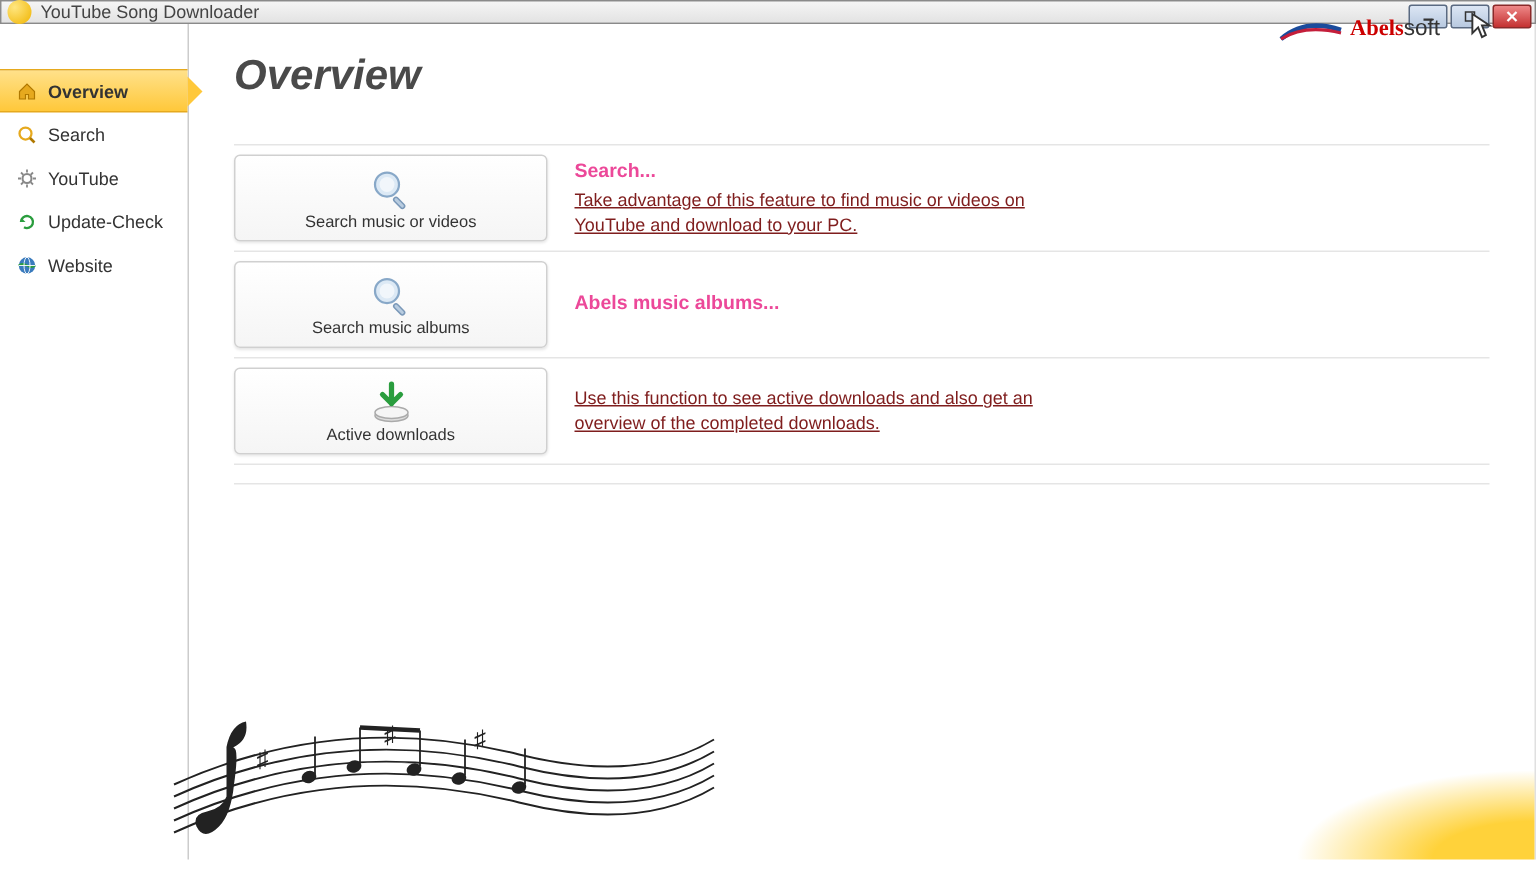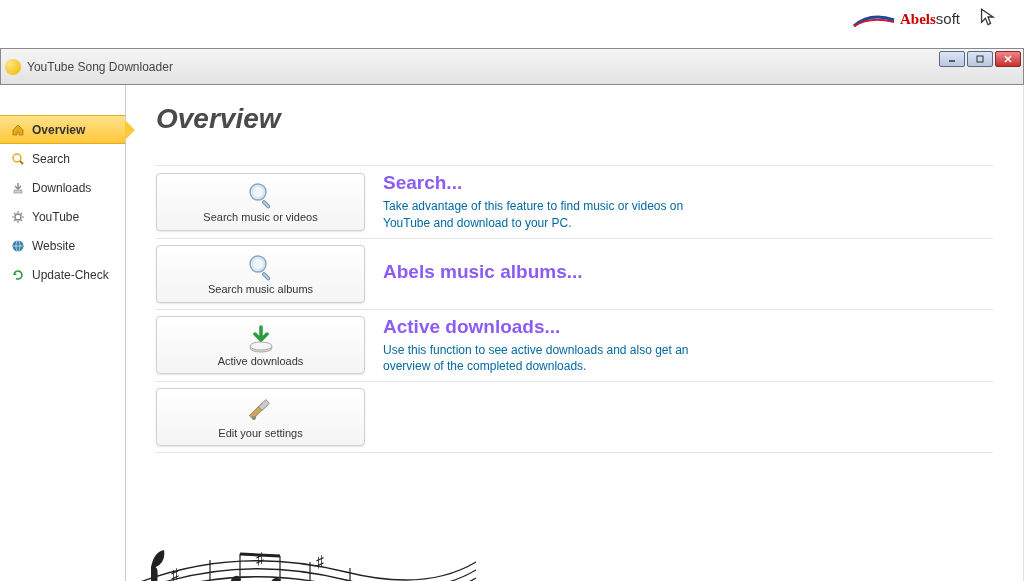--- a/index.html
+++ b/index.html
@@ -1,18 +1,18 @@
 <!DOCTYPE html>
 <html><head>
 <meta charset="utf-8">
 <style>
 * { margin: 0; padding: 0; box-sizing: border-box; font-family: "Segoe UI", Tahoma, sans-serif; }
 body { width: 1024px; height: 581px; overflow: hidden; background: #fff; position: relative; }
 
-.titlebar { height: 37px; background: linear-gradient(#f5f5f5, #e3e3e3); border: 1px solid #8a8a8a; display: flex; align-items: center; padding: 0 4px; position: relative; margin-top: 48px; }
+.titlebar { height: 16px; background: linear-gradient(#f5f5f5, #e3e3e3); border: 1px solid #8a8a8a; display: flex; align-items: center; padding: 0 4px; position: relative; }
 .titlebar .app-icon { width: 16px; height: 16px; border-radius: 50%; background: radial-gradient(circle at 30% 30%, #ffe680, #f0b400); margin-right: 6px; }
 .titlebar .title { font-size: 12px; color: #444; }
 .winbtns { position: absolute; right: 2px; top: 2px; display: flex; gap: 2px; }
 .winbtn { width: 26px; height: 16px; border: 1px solid #5a6a82; background: linear-gradient(#dce6f4, #b8c9e0); border-radius: 2px; display: flex; align-items: center; justify-content: center; font-size: 9px; color: #333; cursor: pointer; }
 .winbtn.close { background: linear-gradient(#e88, #c43131); border-color: #8a2a2a; color: #fff; font-weight: bold; }
 
 .app { display: flex; height: 557px; }
 
 .sidebar { width: 126px; border-right: 1px solid #ccc; padding-top: 30px; background: #fff; }
 .nav-item { height: 29px; display: flex; align-items: center; padding: 0 10px; font-size: 12px; color: #333; cursor: pointer; gap: 6px; position: relative; }
@@ -22,22 +22,22 @@
 
 .main { flex: 1; padding: 18px 30px 0 30px; position: relative; border-right: 1px solid #e0e0e0; }
 .page-title { font-size: 28px; font-weight: 600; font-style: italic; color: #4a4a4a; margin-bottom: 30px; }
 
 .card-row { display: flex; align-items: center; border-top: 1px solid #e5e5e5; padding: 6px 0; gap: 18px; }
 .card-row:first-of-type { border-top: 1px solid #e5e5e5; }
 .card-btn { width: 209px; height: 58px; border: 1px solid #d0d0d0; border-radius: 4px; background: linear-gradient(#fff, #f5f5f5); display: flex; flex-direction: column; align-items: center; justify-content: center; cursor: pointer; box-shadow: 0 1px 2px rgba(0,0,0,0.1); gap: 1px; }
 .card-btn .btn-icon { width: 30px; height: 30px; display: flex; align-items: center; justify-content: center; }
 .card-btn .btn-label { font-size: 11px; color: #333; }
 .card-desc { flex: 1; }
-.card-desc .desc-title { font-weight: bold; font-size: 19px; color: #8b5cf6; margin-bottom: 4px; }
-.card-desc .desc-text { font-size: 12px; color: #0369a1; line-height: 1.4; max-width: 310px; }
+.card-desc .desc-title { font-weight: bold; font-size: 13px; color: #ec4899; margin-bottom: 4px; }
+.card-desc .desc-text { font-size: 12px; color: #7f1d1d; line-height: 1.4; max-width: 310px; text-decoration: underline; }
 
 .logo-area { position: absolute; top: 8px; right: 14px; display: flex; align-items: center; gap: 4px; }
 .logo-area svg { width: 44px; height: 18px; }
 .logo-text { font-size: 15px; color: #333; }
 .logo-text .red { color: #c00; font-weight: bold; font-family: Liberation Serif, serif; }
 .cursor-mark { font-size: 14px; color: #333; margin-left: 2px; }
 
 .music-decor { position: absolute; left: -20px; bottom: -10px; width: 380px; height: 180px; pointer-events: none; }
 
 .yellow-accent { position: absolute; right: 0; bottom: 0; width: 160px; height: 60px; background: radial-gradient(ellipse at bottom right, #ffd23a 0%, #ffd23a 30%, transparent 70%); }
@@ -79,29 +79,20 @@
       <span>Overview</span>
     </div>
     <div class="nav-item">
       <span class="nav-icon">
         <svg width="14" height="14" viewBox="0 0 14 14">
             <circle cx="6" cy="6" r="4" fill="none" stroke="#e6a91e" stroke-width="1.5"></circle>
             <line x1="9" y1="9" x2="12" y2="12" stroke="#b07800" stroke-width="1.8"></line>
           </svg>
       </span>
       <span>Search</span>
-    </div>
-    <div class="nav-item">
-      <span class="nav-icon">
-        <svg width="14" height="14" viewBox="0 0 14 14">
-            <rect x="3" y="9" width="8" height="3" fill="#ccc" stroke="#999" stroke-width="0.7"></rect>
-            <path d="M7 2 L7 8 M4 5 L7 8 L10 5" fill="none" stroke="#888" stroke-width="1.4"></path>
-          </svg>
-      </span>
-      <span>Downloads</span>
     </div>
     <div class="nav-item">
       <span class="nav-icon">
         <svg width="14" height="14" viewBox="0 0 14 14">
             <circle cx="7" cy="7" r="3" fill="none" stroke="#888" stroke-width="1.4"></circle>
             <g stroke="#888" stroke-width="1.2">
               <line x1="7" y1="1" x2="7" y2="3"></line>
               <line x1="7" y1="11" x2="7" y2="13"></line>
               <line x1="1" y1="7" x2="3" y2="7"></line>
               <line x1="11" y1="7" x2="13" y2="7"></line>
@@ -110,36 +101,36 @@
               <line x1="11" y1="3" x2="9.5" y2="4.5"></line>
               <line x1="4.5" y1="9.5" x2="3" y2="11"></line>
             </g>
           </svg>
       </span>
       <span>YouTube</span>
     </div>
     <div class="nav-item">
       <span class="nav-icon">
         <svg width="14" height="14" viewBox="0 0 14 14">
+            <path d="M3 7 A4 4 0 1 1 5 10.5" fill="none" stroke="#2a9d3e" stroke-width="1.6"></path>
+            <path d="M3 4 L3 7 L6 7 Z" fill="#2a9d3e"></path>
+          </svg>
+      </span>
+      <span>Update-Check</span>
+    </div>
+    <div class="nav-item">
+      <span class="nav-icon">
+        <svg width="14" height="14" viewBox="0 0 14 14">
             <circle cx="7" cy="7" r="5.5" fill="#3a7bbd"></circle>
             <path d="M1.5 7 Q4 5 7 7 Q10 9 12.5 7" fill="none" stroke="#2a9d3e" stroke-width="1.4"></path>
             <ellipse cx="7" cy="7" rx="2" ry="5.5" fill="none" stroke="#fff" stroke-width="0.6"></ellipse>
             <line x1="1.5" y1="7" x2="12.5" y2="7" stroke="#fff" stroke-width="0.6"></line>
           </svg>
       </span>
       <span>Website</span>
-    </div>
-    <div class="nav-item">
-      <span class="nav-icon">
-        <svg width="14" height="14" viewBox="0 0 14 14">
-            <path d="M3 7 A4 4 0 1 1 5 10.5" fill="none" stroke="#2a9d3e" stroke-width="1.6"></path>
-            <path d="M3 4 L3 7 L6 7 Z" fill="#2a9d3e"></path>
-          </svg>
-      </span>
-      <span>Update-Check</span>
     </div>
   </div>
 
   <div class="main">
     <h1 class="page-title">Overview</h1>
 
     <div class="card-row">
       <div class="card-btn">
         <span class="btn-icon">
           <svg width="30" height="30" viewBox="0 0 30 30">
@@ -177,36 +168,25 @@
         <span class="btn-icon">
           <svg width="30" height="30" viewBox="0 0 30 30">
               <ellipse cx="15" cy="24" rx="11" ry="4" fill="#ddd" stroke="#aaa"></ellipse>
               <ellipse cx="15" cy="22" rx="11" ry="4" fill="#f5f5f5" stroke="#aaa"></ellipse>
               <path d="M15 3 L15 16 M9 10 L15 16 L21 10" fill="none" stroke="#2a9d3e" stroke-width="3.5" stroke-linecap="round" stroke-linejoin="round"></path>
             </svg>
         </span>
         <span class="btn-label">Active downloads</span>
       </div>
       <div class="card-desc">
-        <div class="desc-title">Active downloads...</div>
         <div class="desc-text">Use this function to see active downloads and also get an overview of the completed downloads.</div>
       </div>
     </div>
 
     <div class="card-row" style="border-bottom:1px solid #e5e5e5">
-      <div class="card-btn">
-        <span class="btn-icon">
-          <svg width="30" height="30" viewBox="0 0 30 30">
-              <path d="M6 24 L20 10 L24 14 L10 28 Z" fill="#c8a860" stroke="#a08040" transform="translate(-2,-2) scale(0.9)"></path>
-              <path d="M22 4 L26 8 L18 16 L14 12 Z" fill="#ccc" stroke="#888" transform="scale(0.9)"></path>
-              <circle cx="8" cy="22" r="2" fill="#888"></circle>
-            </svg>
-        </span>
-        <span class="btn-label">Edit your settings</span>
-      </div>
     </div>
 
     <svg class="music-decor" viewBox="0 0 380 180">
       <g stroke="#222" stroke-width="1.3" fill="none">
         <path d="M10 120 Q120 70 240 100 Q320 120 370 90"></path>
         <path d="M10 128 Q120 78 240 108 Q320 128 370 98"></path>
         <path d="M10 136 Q120 86 240 116 Q320 136 370 106"></path>
         <path d="M10 144 Q120 94 240 124 Q320 144 370 114"></path>
         <path d="M10 152 Q120 102 240 132 Q320 152 370 122"></path>
       </g>

